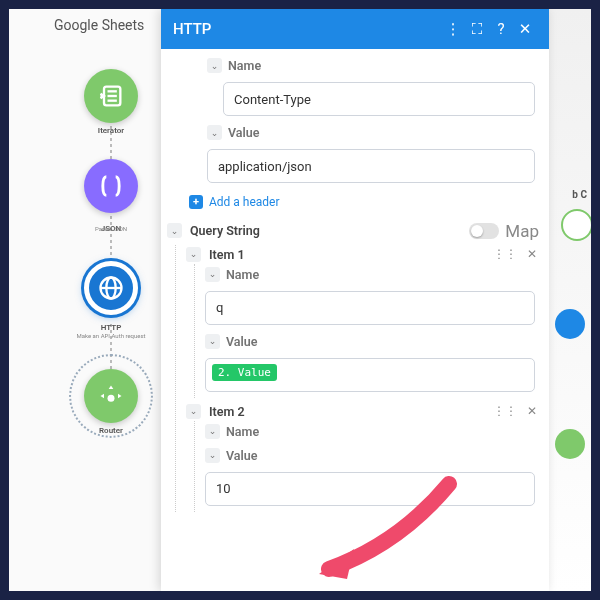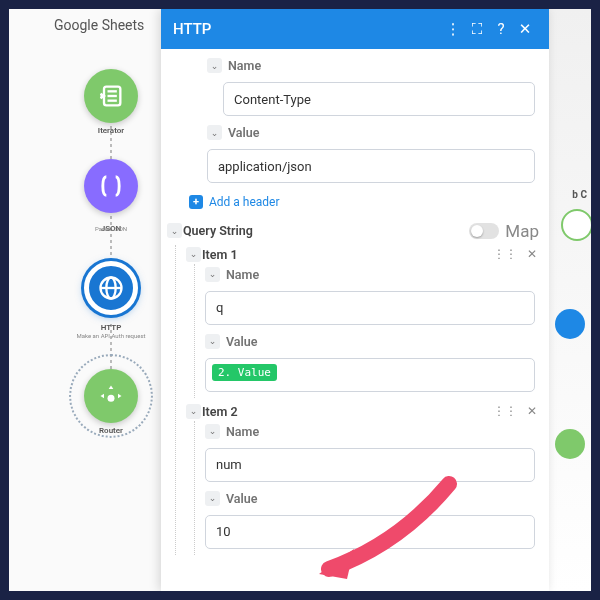--- a/index.html
+++ b/index.html
@@ -17,21 +17,21 @@
   .router   { top: 360px; background: #7fc96b; }
   .connector { position: absolute; left: 101px; width: 2px; background: repeating-linear-gradient(to bottom, transparent 0, transparent 3px, #bbb 3px, #bbb 6px); }
   .dot-ring { position: absolute; left: 60px; width: 84px; height: 84px; border-radius: 50%; border: 2px dotted #9ab; }
   
   .panel { position: absolute; top: 0; left: 152px; right: 42px; bottom: 0; background: #fff; box-shadow: -2px 0 10px rgba(0,0,0,.15); display: flex; flex-direction: column; }
   .panel-hdr { height: 40px; background: #1e88e5; color: #fff; display: flex; align-items: center; padding: 0 12px; }
   .panel-title { font-size: 15px; font-weight: 500; flex: 1; }
   .hdr-ico { width: 24px; text-align: center; font-size: 15px; cursor: pointer; }
   .panel-body { flex: 1; overflow: hidden; padding: 6px 0 0 0; font-size: 12.5px; color: #555; }
   .row { display: flex; align-items: center; }
-  .lbl { font-weight: 600; color: #444; margin-left: 1px; }
+  .lbl { font-weight: 600; color: #444; margin-left: 8px; }
   .field-lbl { font-weight: 600; color: #737373; }
   .input { width: 100%; height: 34px; border: 1px solid #d0d5dd; border-radius: 5px; padding: 0 10px; font-size: 13px; color: #333; background:#fff; }
   .tag-input { width: 100%; min-height: 34px; border: 1px solid #d0d5dd; border-radius: 5px; padding: 5px 6px; background:#fff; }
   .tag { display:inline-block; background:#24c768; color:#fff; font-size:11px; padding:2px 6px; border-radius:3px; font-family: monospace; }
   .add-btn { display:inline-flex; align-items:center; gap:6px; color:#1e88e5; font-size:12px; cursor:pointer; }
   .add-btn .plus { width:14px; height:14px; background:#1e88e5; color:#fff; border-radius:3px; display:inline-flex; align-items:center; justify-content:center; font-size:11px; font-weight:bold; }
   .section-hdr { display:flex; align-items:center; padding: 4px 10px 4px 6px; }
   .map-toggle { margin-left:auto; display:flex; align-items:center; gap:6px; font-size:17px; color:#888; }
   .toggle { width:30px; height:16px; background:#e2e2e2; border-radius:8px; position:relative; }
   .toggle::after { content:''; position:absolute; width:12px; height:12px; background:#fff; border-radius:50%; top:2px; left:2px; box-shadow:0 1px 2px rgba(0,0,0,.3); }
@@ -180,21 +180,20 @@
           <span class="item-actions">
             <span>⋮⋮</span>
             <span>✕</span>
           </span>
         </div>
         <div class="indent-bar">
           <div class="row field-block">
             <span class="chev-box">⌄</span>
             <span class="field-lbl" style="margin-left:6px;">Name</span>
           </div>
-          <div class="field-block"><input class="input" value="num" style=""></div>
           <div class="row field-block">
             <span class="chev-box">⌄</span>
             <span class="field-lbl" style="margin-left:6px;">Value</span>
           </div>
           <div class="field-block"><input class="input" value="10" style=""></div>
         </div>
       </div>
     </div>
   </div>
 

